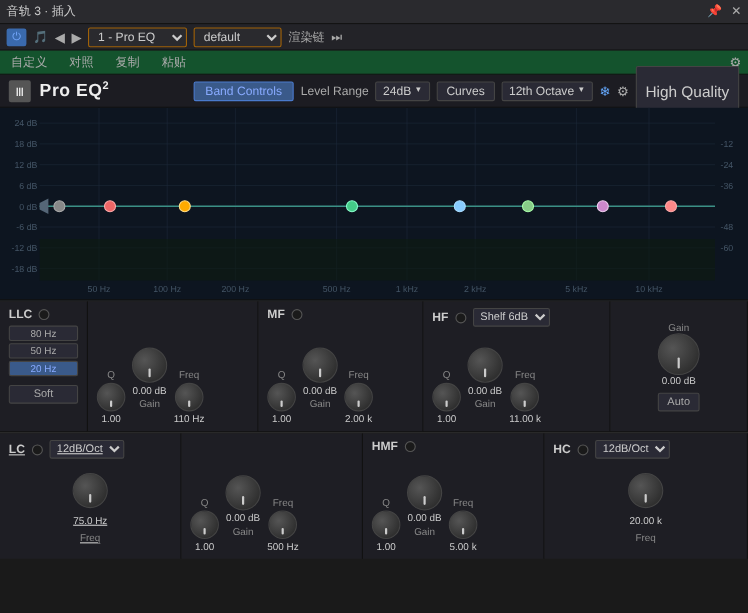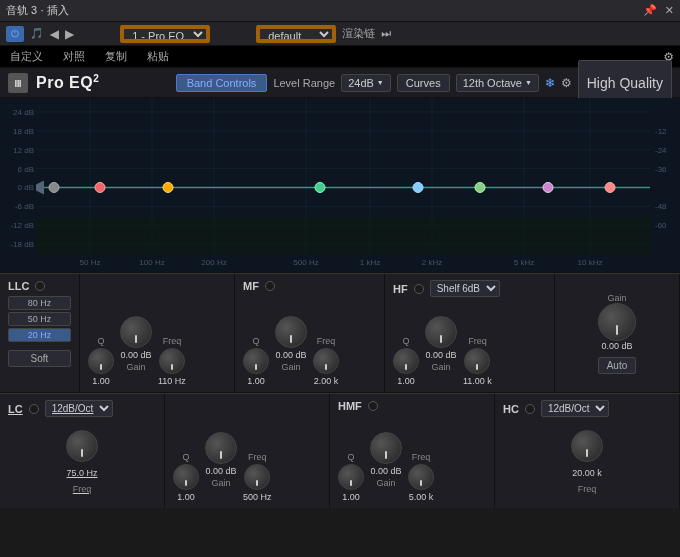--- a/index.html
+++ b/index.html
@@ -57,41 +57,40 @@
       height: 16px;
       color: #7af;
       font-size: 10px;
       cursor: pointer;
       display: flex;
       align-items: center;
       justify-content: center;
     }
     .preset-select {
       background: #2a2a2e;
-      border: 4px solid #a16207;
+      border: 1px solid #a16207;
       color: #ccc;
       font-size: 11px;
       height: 18px;
       padding: 0 4px;
       border-radius: 2px;
       width: 90px;
-      margin-left: 40px;
     }
     .chain-label { color: #aaa; font-size: 11px; }
     .transport-btn {
       background: none;
       border: none;
       color: #aaa;
       font-size: 12px;
       cursor: pointer;
     }
 
     
     .third-bar {
-      background: #000000;
+      background: #14532d;
       height: 22px;
       display: flex;
       align-items: center;
       padding: 0 6px;
       gap: 12px;
       border-bottom: 1px solid #111;
     }
     .third-bar-btn {
       background: none;
       border: none;

